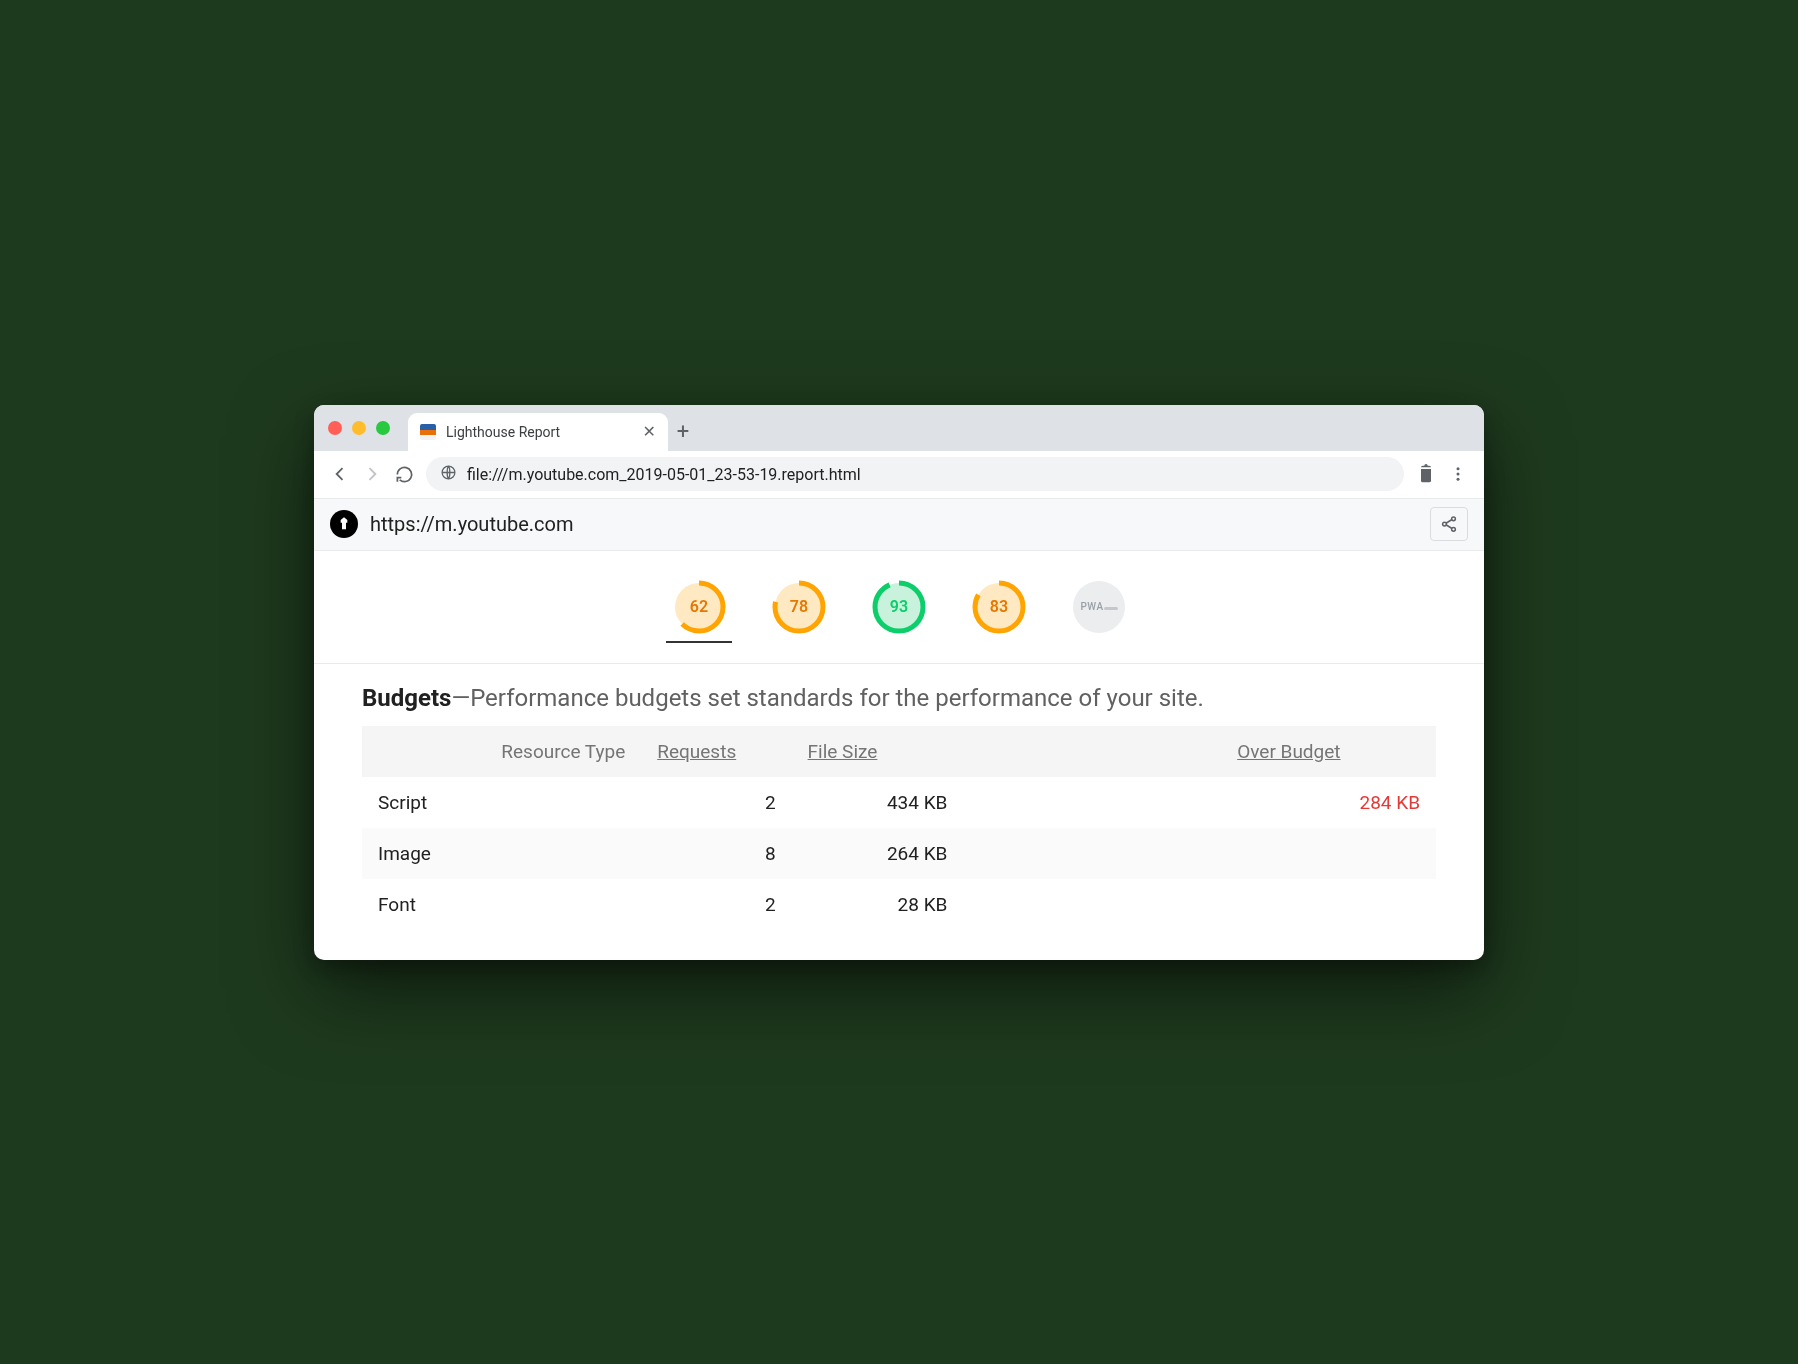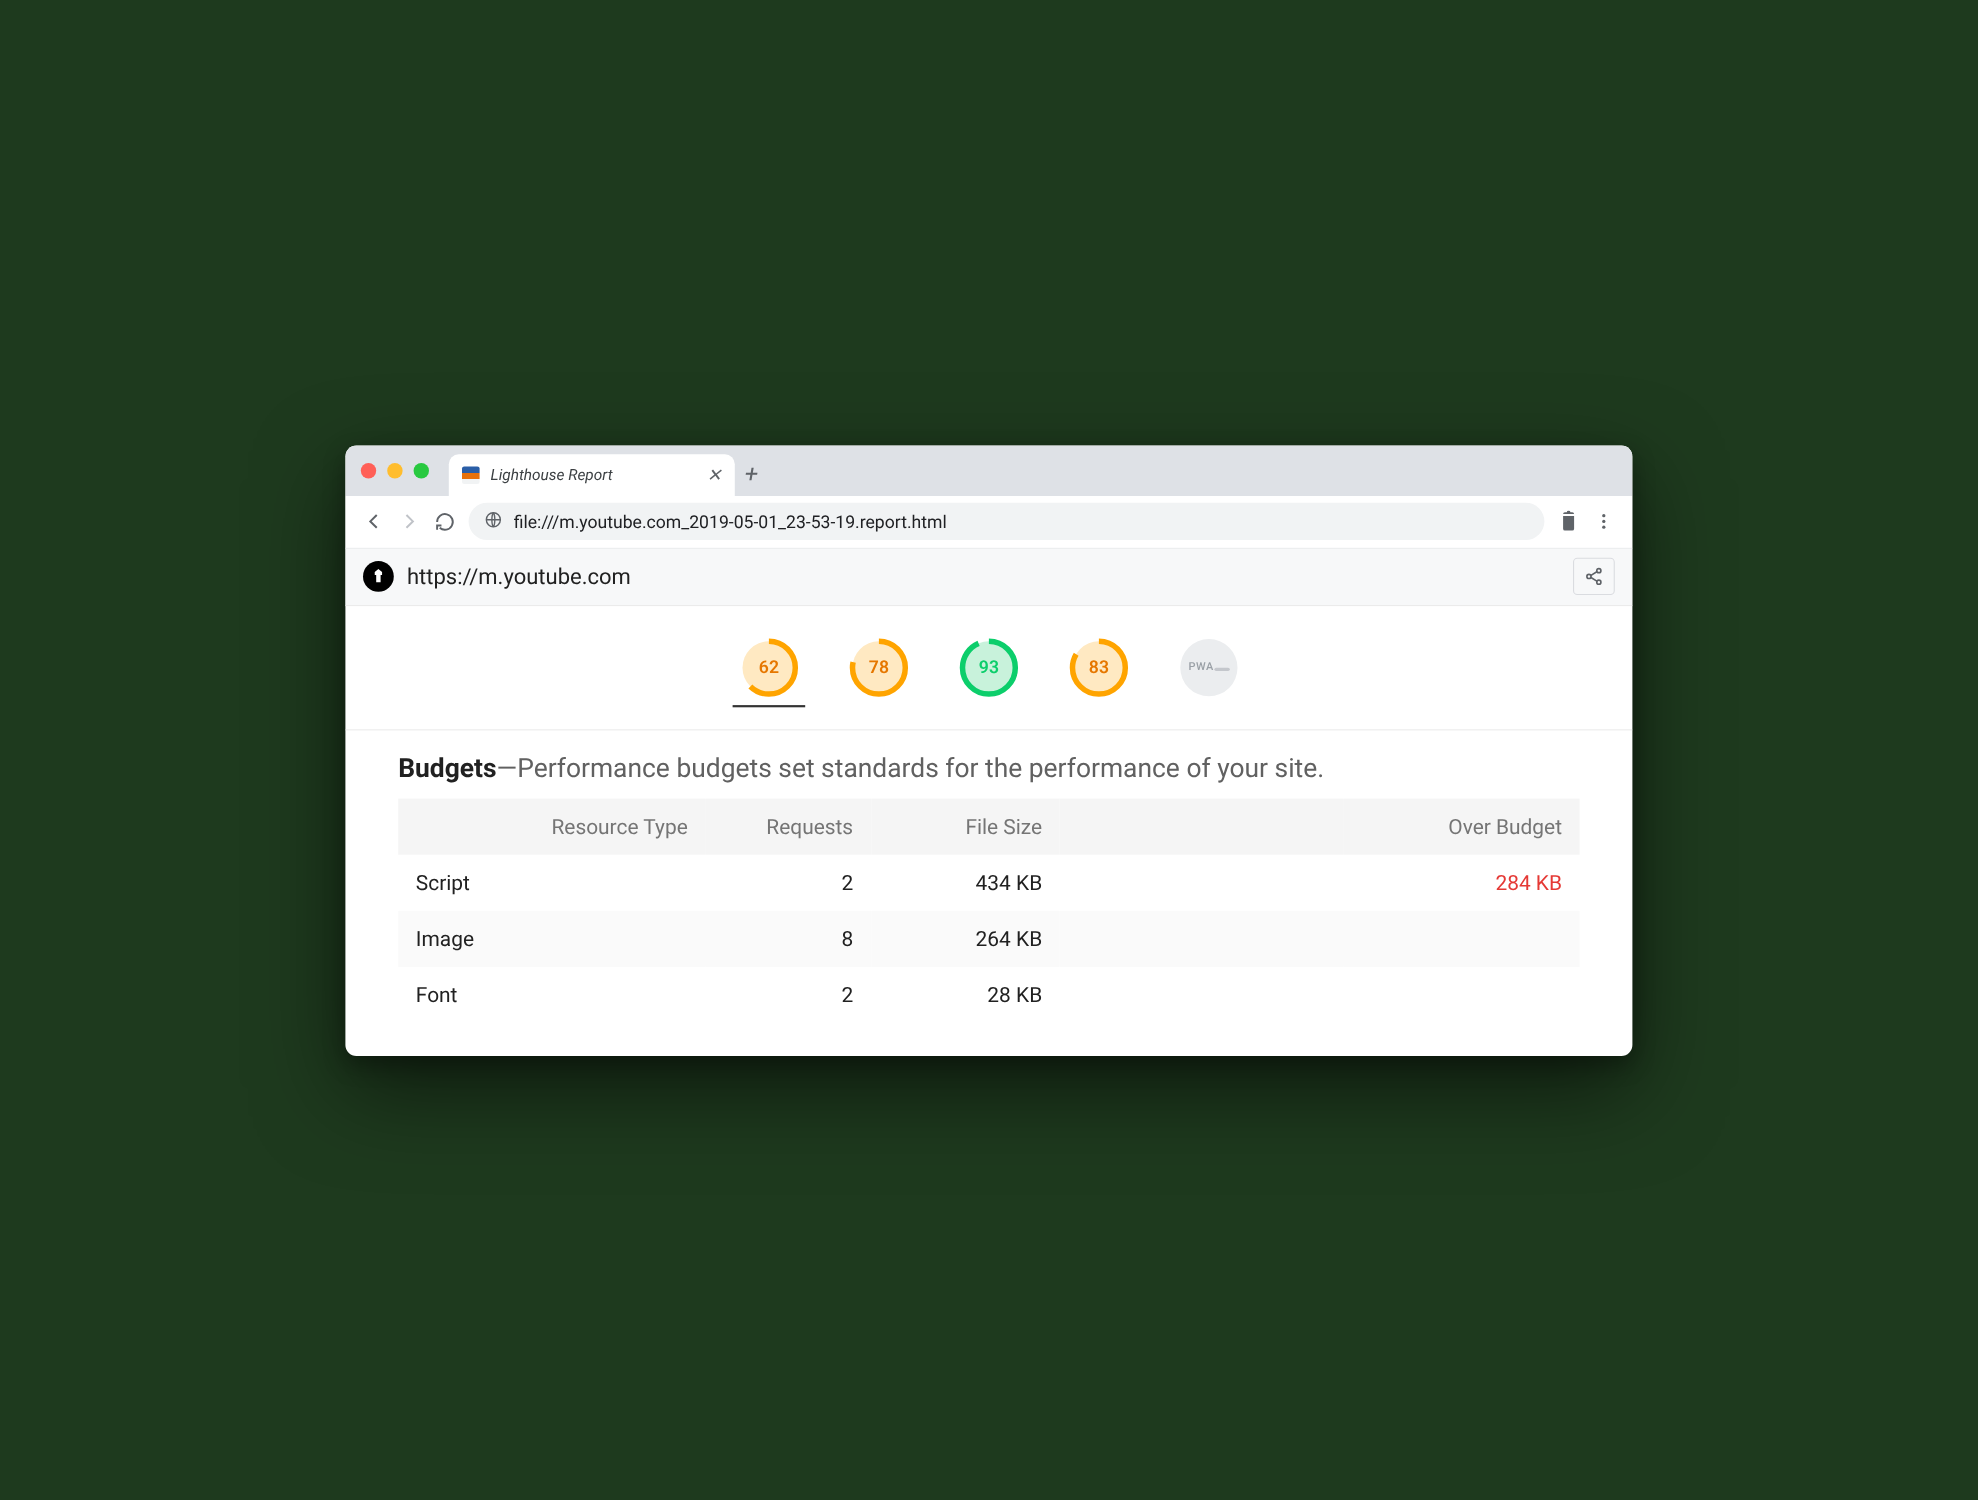--- a/index.html
+++ b/index.html
@@ -19,21 +19,20 @@
     box-shadow: 0 30px 80px rgba(0,0,0,.55), 0 8px 20px rgba(0,0,0,.3);
     overflow: hidden;
   }
   
   .tabstrip {
     background: #dee1e6;
     height: 46px;
     display: flex;
     align-items: flex-end;
     padding-left: 14px;
-    font-style: italic;
   }
   .traffic {
     display: flex;
     gap: 10px;
     align-items: center;
     height: 100%;
     padding-right: 18px;
   }
   .dot { width: 14px; height: 14px; border-radius: 50%; }
   .dot.red { background: #ff5f57; }
@@ -137,21 +136,21 @@
   .section-desc { font-size: 24px; color:#616161; margin-bottom: 14px; }
   .section-desc b { color:#212121; }
   table { width:100%; border-collapse: collapse; font-size: 19px; }
   thead th {
     background:#f5f5f5;
     color:#757575;
     font-weight: 400;
     text-align:right;
     padding: 14px 16px;
   }
-  thead th.r { text-align:right; }
+  thead th.r { text-align:left;text-decoration:underline; }
   tbody td { padding: 14px 16px; color:#212121; }
   tbody td.r { text-align:right; }
   tbody tr:nth-child(even) td { background:#fafafa; }
   .over { color:#e53935; }
   col.c1 { width: 26%; }
   col.c2 { width: 14%; }
   col.c3 { width: 16%; }
   col.c4 { width: 24%; }
   col.c5 { width: 20%; }
 </style>

